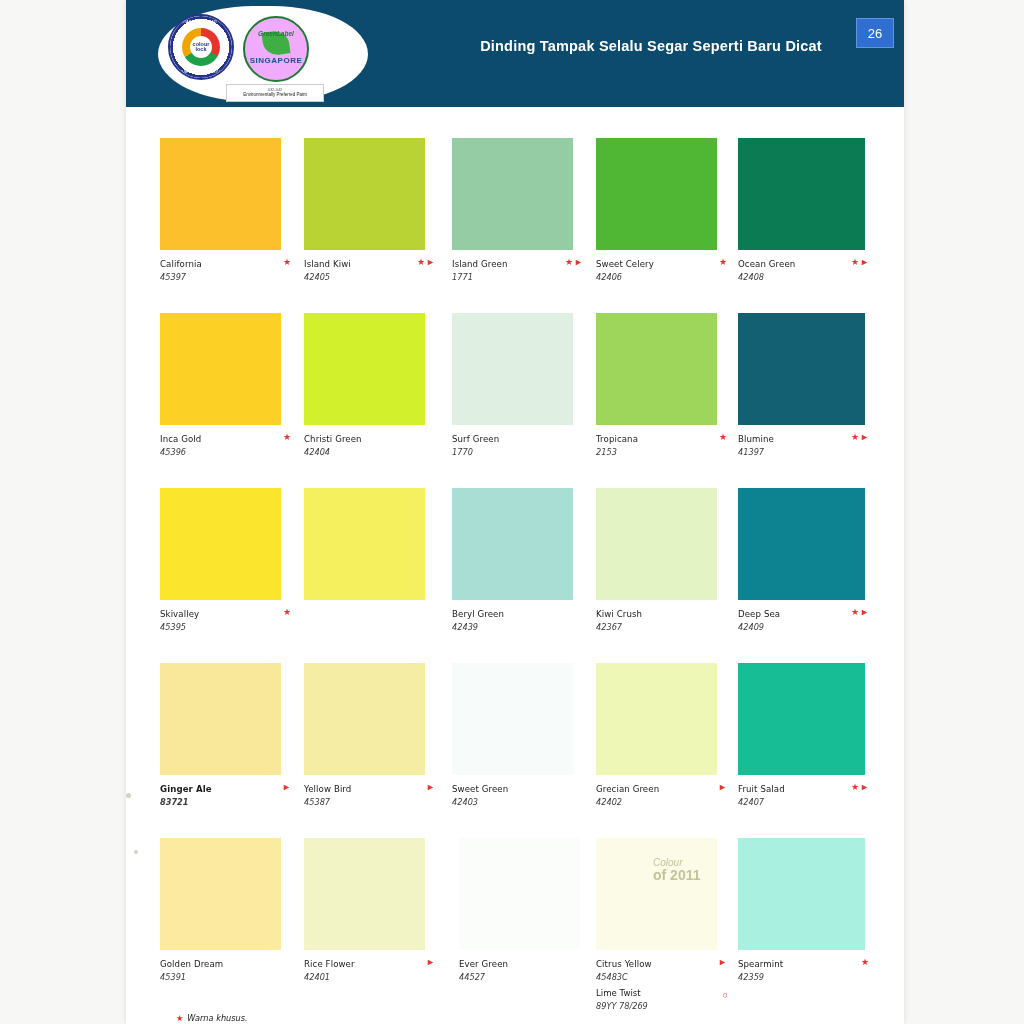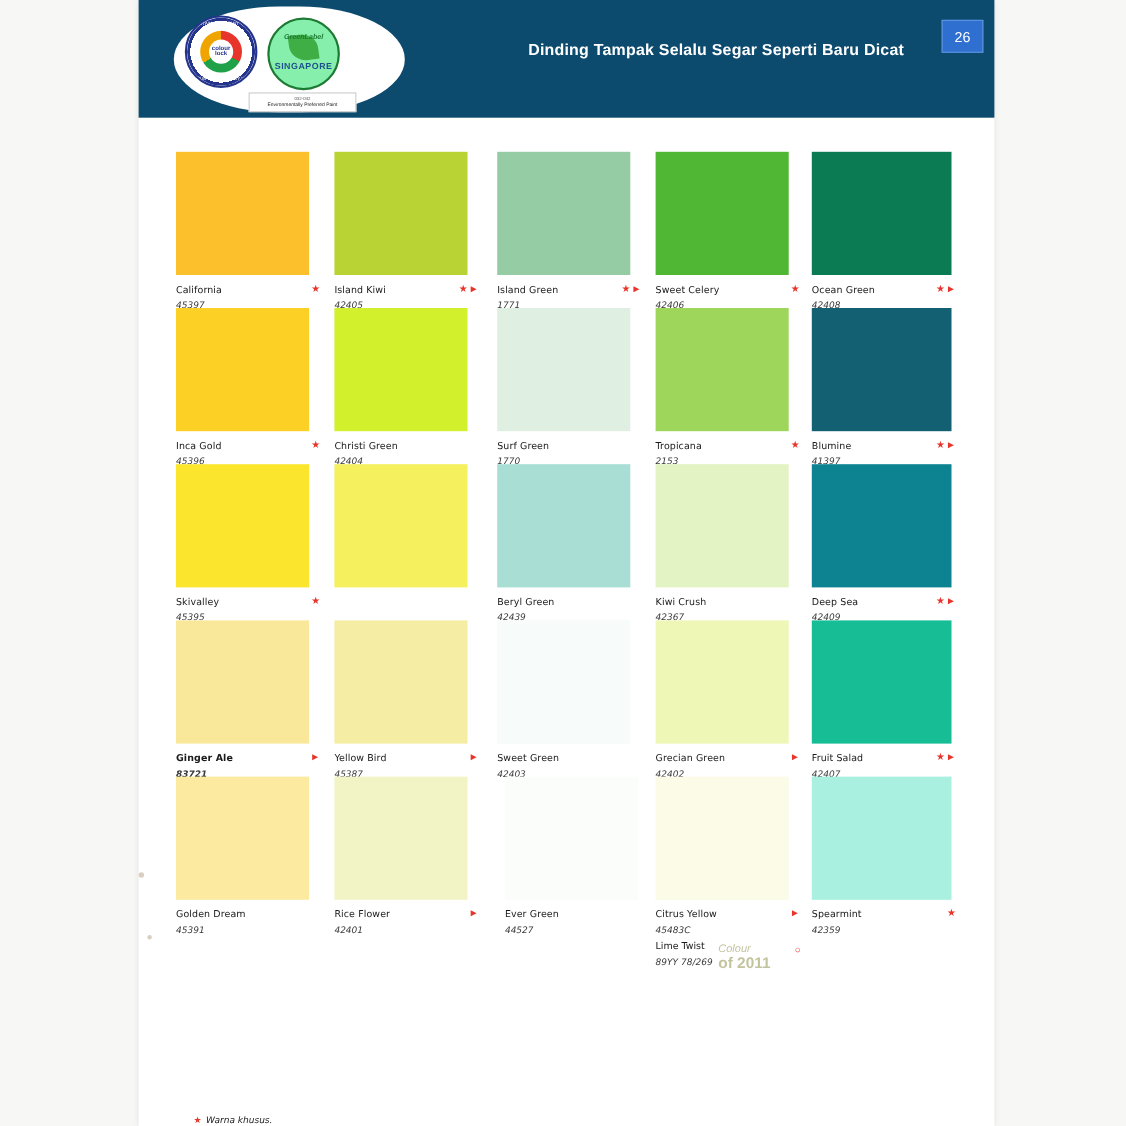--- a/index.html
+++ b/index.html
@@ -66,21 +66,21 @@
     text-align:center;
   }
   #colourlock .ring-label{
     position:absolute;left:0;top:0;width:62px;height:62px;
     font-size:4.2px;color:#ffffff;
   }
   #colourlock .ring-label span{position:absolute;white-space:nowrap;}
   #greenlabel{
     position:absolute;left:243px;top:16px;width:62px;height:62px;
     border-radius:50%;
-    background:#86efac;
+    background:#f0abfc;
     border:2px solid #1d7a33;
     overflow:hidden;
   }
   #greenlabel .gl-leaf{
     position:absolute;left:18px;top:13px;width:26px;height:24px;
     background:#3fae45;
     border-radius:0 60% 0 60%;
     transform:rotate(-8deg);
   }
   #greenlabel .gl-word{
@@ -96,21 +96,21 @@
     background:#ffffff;border:1px solid #cccccc;
     display:flex;flex-direction:column;align-items:center;justify-content:center;
   }
   #epp .epp-code{font-size:4px;color:#555;line-height:1;}
   #epp .epp-text{font-size:4.5px;color:#222;line-height:1.3;}
 
   
   #grid{
     position:absolute;left:160px;top:138px;width:720px;
   }
-  .row{position:relative;height:142px;}
+  .row{position:relative;height:175px;}
   .cell{
     position:absolute;top:0;width:140px;
   }
   .chip{
     width:121px;height:112px;display:block;
   }
   .chip.wide{width:127px;}
   .meta{position:relative;height:44px;margin-top:9px;}
   .cname{
     font-size:8.6px;color:#1a1a1a;letter-spacing:.1px;

